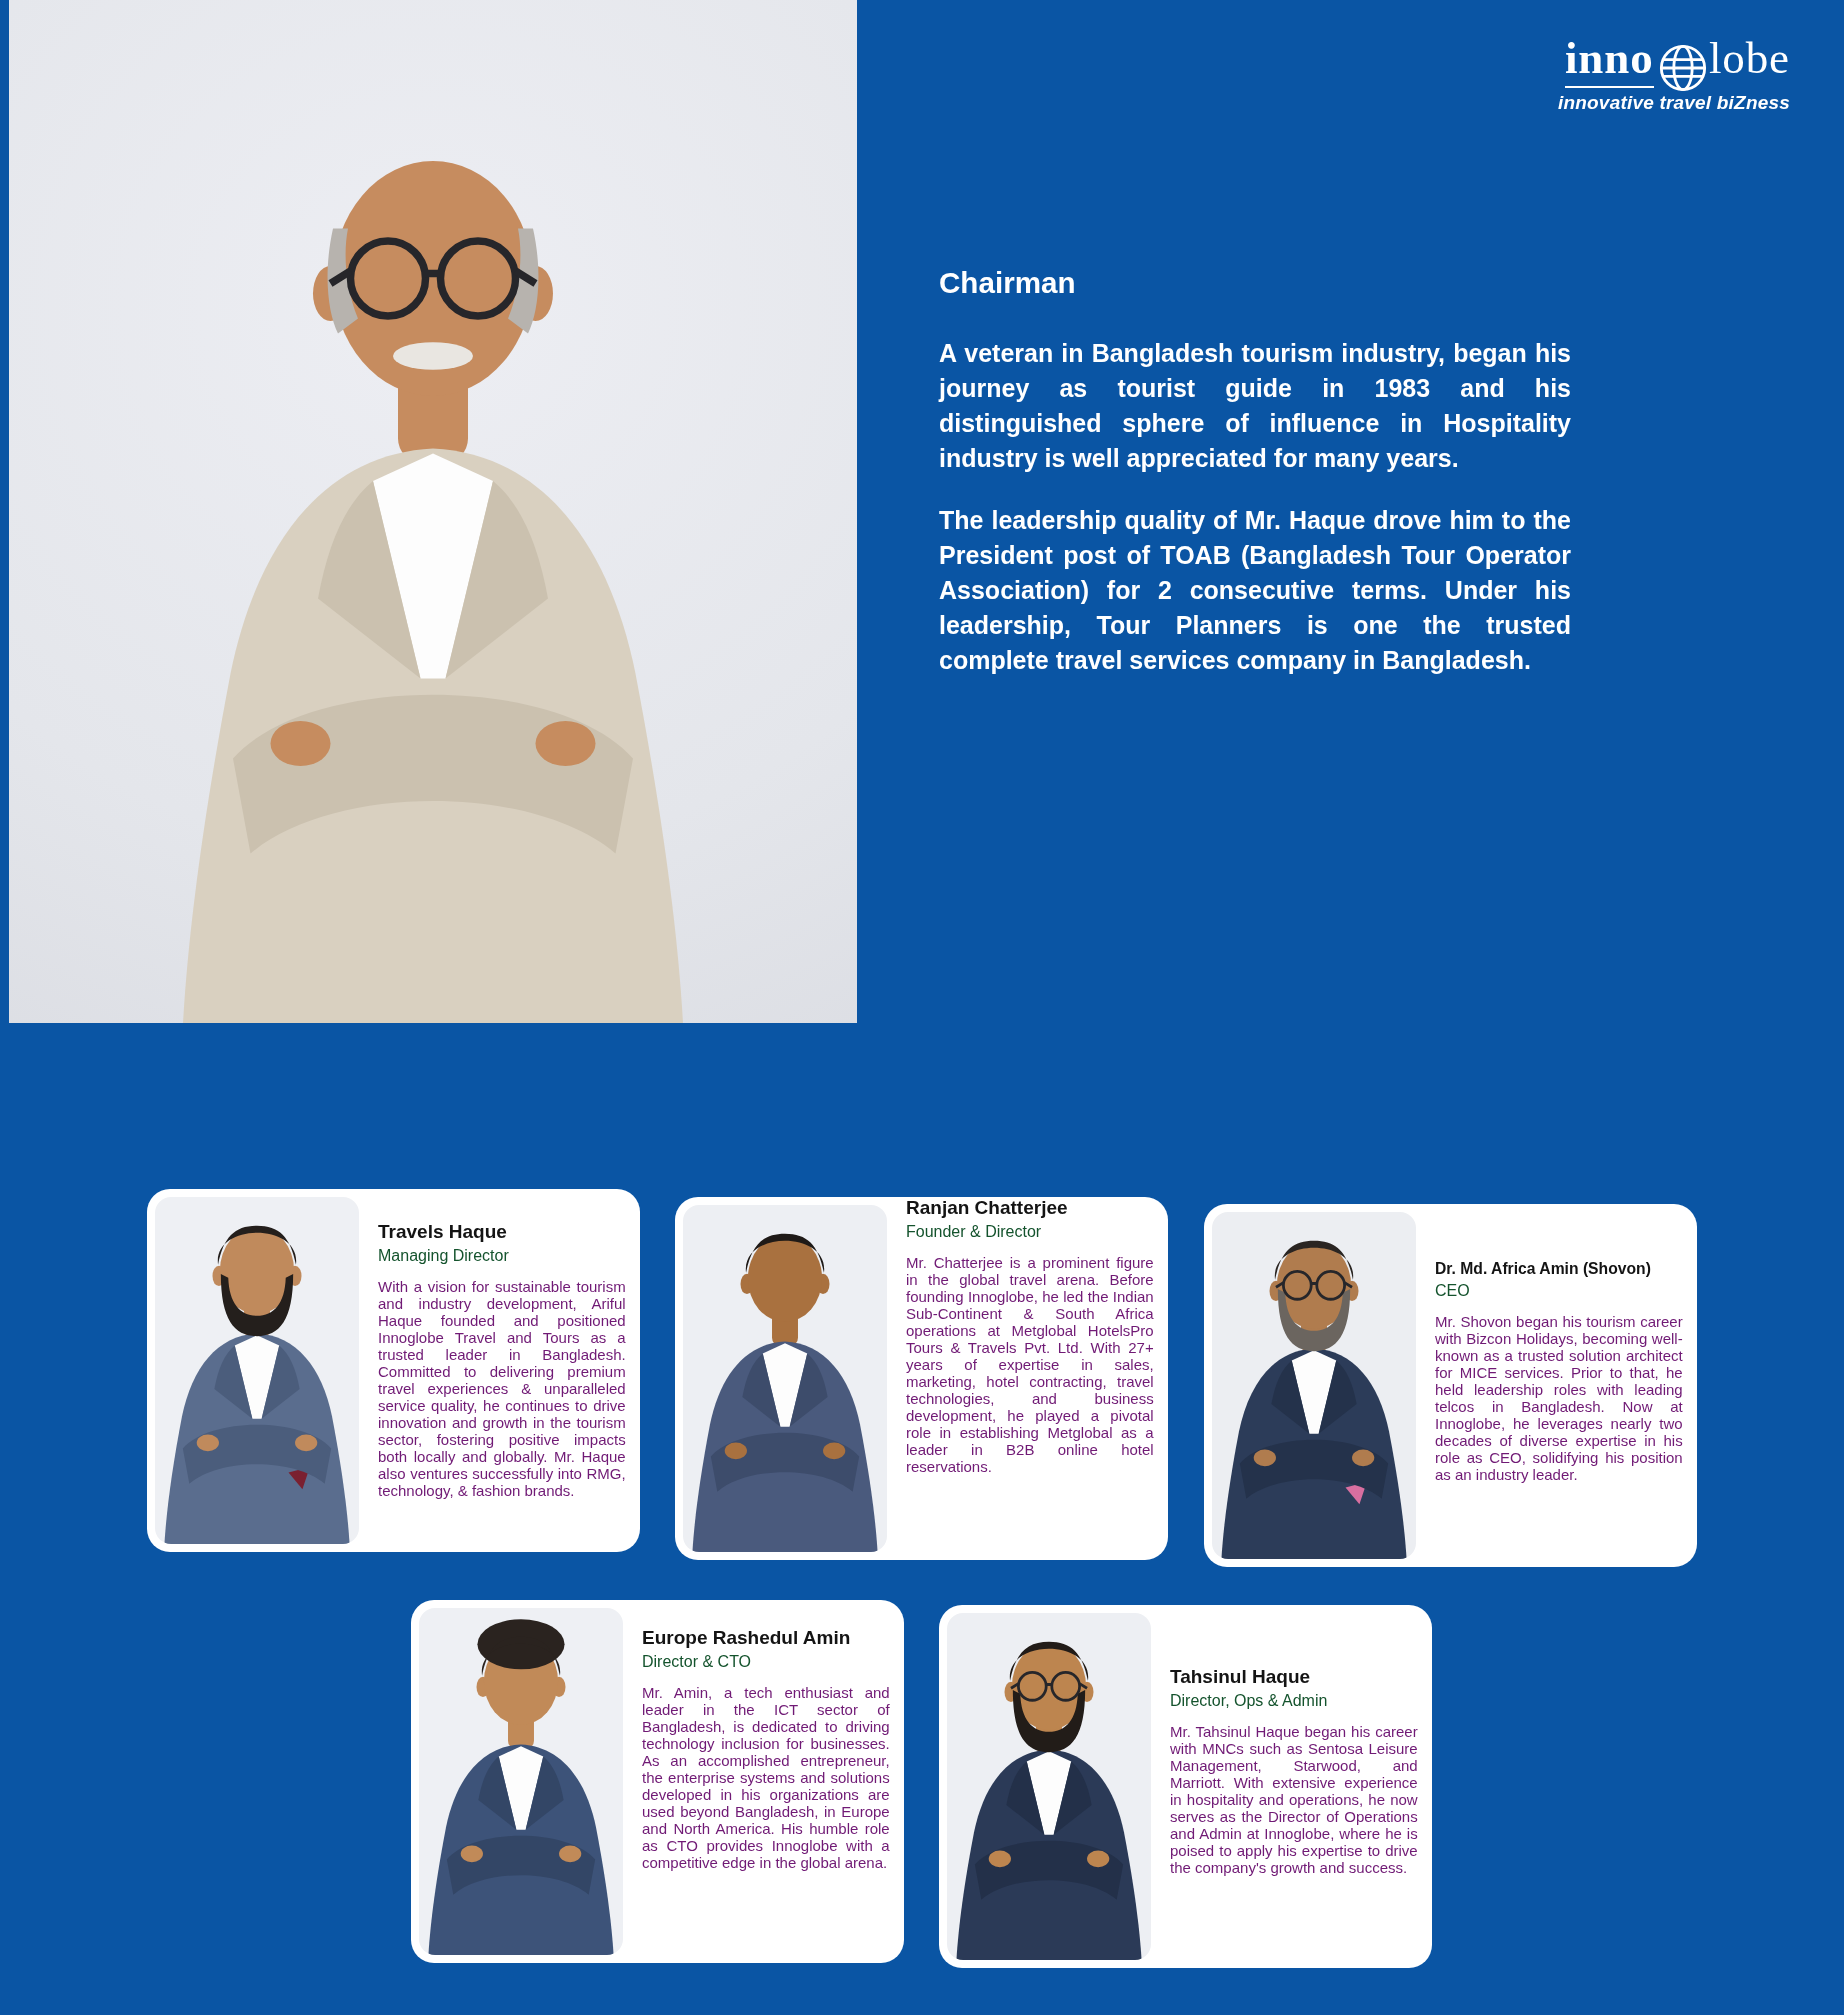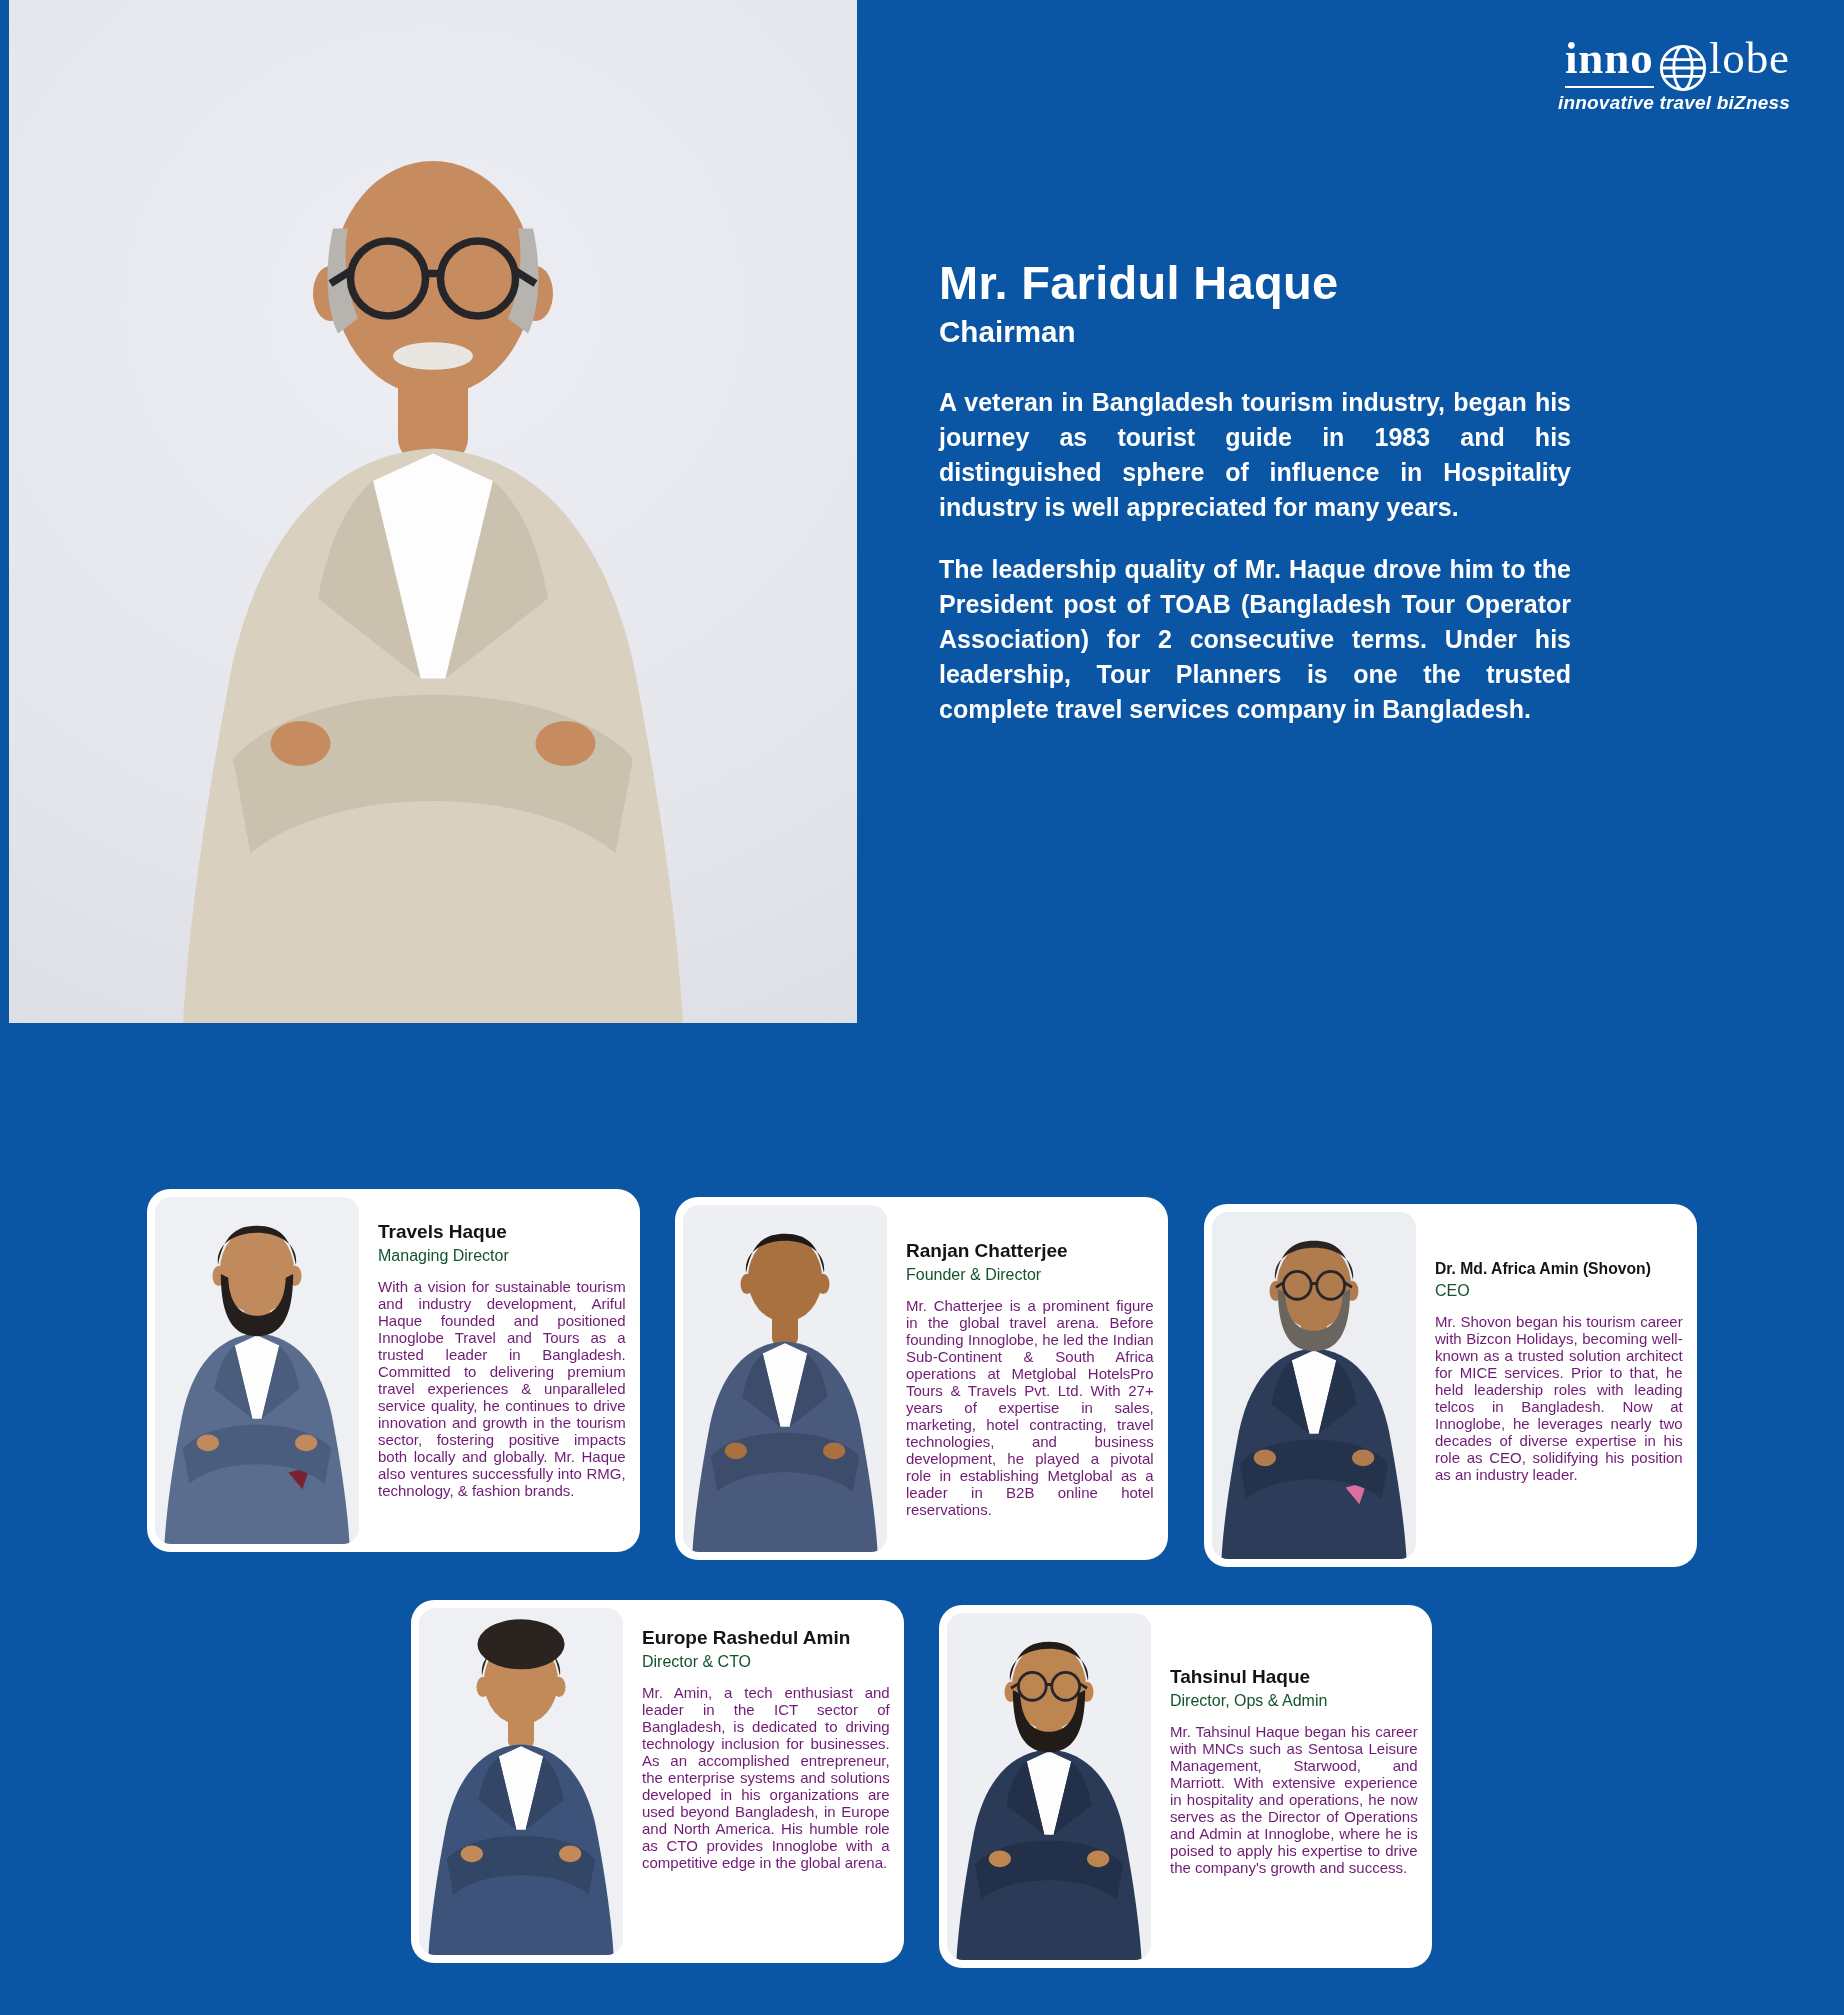--- a/index.html
+++ b/index.html
@@ -50,21 +50,21 @@
   .member-name{margin:0;font-size:19px;font-weight:700;color:#141414;line-height:1.15;}
   .member-name.small{font-size:15.7px;}
   .member-role{margin-top:2.7px;font-size:16px;color:#14532d;line-height:1.2;}
   .member-bio{margin:13.4px 0 0 0;font-size:15px;line-height:17px;color:#701a75;text-align:justify;}
   .card-1{left:147px;top:1189px;}
   .card-2{left:675px;top:1197px;}
   .card-3{left:1204px;top:1204px;}
   .card-4{left:411px;top:1600px;}
   .card-5{left:939px;top:1605px;}
   .card-1 .card-text{padding-top:32px;}
-  .card-2 .card-text{padding-top:43px;}
+  .card-2 .card-text{}
   .card-3 .card-text{padding-top:56px;}
   .card-4 .card-text{padding-top:27px;}
   .card-5 .card-text{padding-top:61px;}
 </style>
 </head>
 <body>
 
 <section class="hero-panel">
   <div class="hero-portrait"><svg viewBox="0 0 220 380" preserveAspectRatio="xMidYMid slice" width="100%" height="100%">
         <rect x="96" y="112" width="28" height="44" rx="10" fill="#c68c5f"></rect>
@@ -100,21 +100,20 @@
           <path d="M6.5,20 L53.5,20 M6.5,40 L53.5,40 M4,30 L56,30"></path>
         </g>
       </svg>
     </span>
     <span class="logo-lobe">lobe</span>
   </div>
   <div class="logo-tagline">innovative travel biZness</div>
 </header>
 
 <section class="hero-text">
-  <h1 class="hero-name">Mr. Faridul Haque</h1>
   <h2 class="hero-title">Chairman</h2>
   <p class="p1">A veteran in Bangladesh tourism industry, began his journey as tourist guide in 1983 and his distinguished sphere of influence in Hospitality industry is well appreciated for many years.</p>
   <p class="p2">The leadership quality of Mr. Haque drove him to the President post of TOAB (Bangladesh Tour Operator Association) for 2 consecutive terms. Under his leadership, Tour Planners is one the trusted complete travel services company in Bangladesh.</p>
 </section>
 
 <article class="card card-1">
   <div class="card-photo"><svg viewBox="0 0 220 380" preserveAspectRatio="xMidYMid slice" width="100%" height="100%">
         <rect width="220" height="380" fill="#eef0f4"></rect>
         <rect x="96" y="112" width="28" height="44" rx="10" fill="#c08a5c"></rect>
         <path d="M110,150 C152,152 180,186 191,240 C202,298 208,344 210,380 L10,380 C12,344 18,298 29,240 C40,186 68,152 110,150 Z" fill="#5a6d8e"></path>

